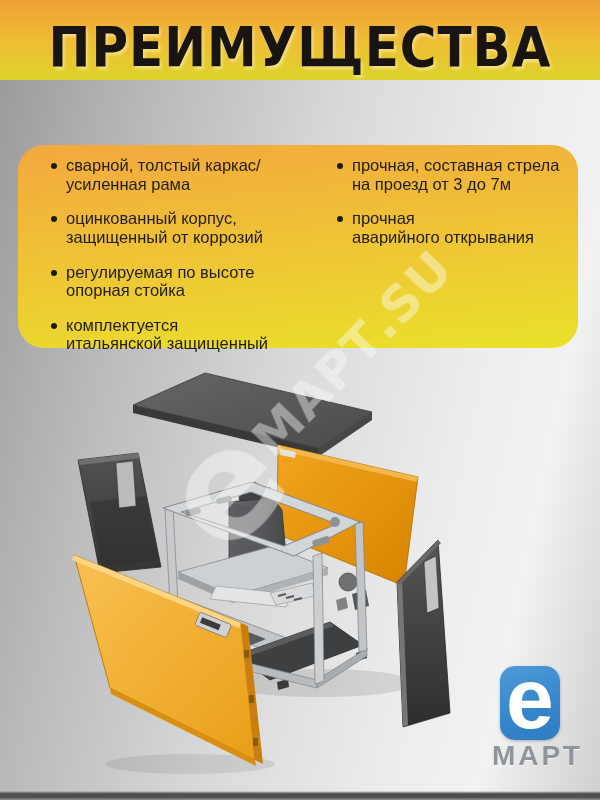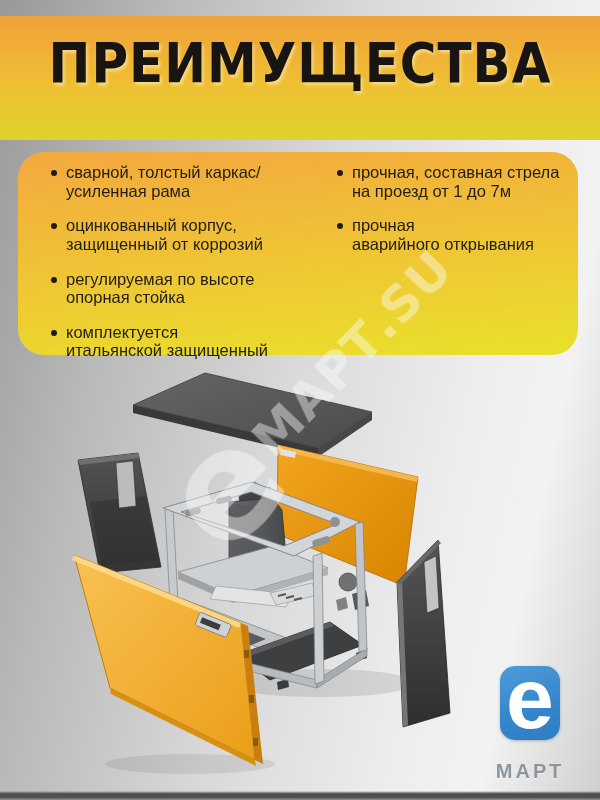--- a/index.html
+++ b/index.html
@@ -2,30 +2,30 @@
 <html><head>
 <meta charset="utf-8">
 <style>
   html,body{margin:0;padding:0;}
   body{width:600px;height:800px;overflow:hidden;position:relative;
        font-family:"Liberation Sans",sans-serif;
        background:linear-gradient(102deg,#989898 0%,#b9b9b9 22%,#d9d9d9 48%,#ededed 72%,#f2f2f2 84%,#cfcfcf 100%);}
   .stage{position:absolute;inset:0;width:600px;height:800px;}
 
   
-  .header{position:absolute;left:0;top:0;width:600px;height:124px;
-          background:linear-gradient(180deg,#f0a038 0%,#eebf33 55%,#ddd32b 100%);z-index:2;margin-top:16px;}
+  .header{position:absolute;left:0;top:0;width:600px;height:80px;
+          background:linear-gradient(180deg,#f0a038 0%,#eebf33 55%,#ddd32b 100%);z-index:2;}
   .title{margin:0;padding-top:14px;text-align:center;
          font-family:"DejaVu Sans","Liberation Sans",sans-serif;
          font-size:50px;font-weight:bold;letter-spacing:1px;color:#171411;
          transform:scaleY(1.1);transform-origin:top center;
          text-shadow:2px 3px 3px rgba(255,244,190,.55);}
 
   
-  .card{position:absolute;left:18px;top:152px;width:560px;height:203px;border-radius:26px;
+  .card{position:absolute;left:18px;top:145px;width:560px;height:203px;border-radius:26px;
         background:linear-gradient(175deg,#f3a83e 0%,#eecb33 62%,#e9e12a 100%);z-index:3;}
   .col{position:absolute;top:11px;}
   .col-left{left:33px;width:272px;}
   .col-right{left:319px;width:232px;}
   .adv{display:flex;align-items:flex-start;margin-bottom:16px;}
   .dot{flex:0 0 auto;width:6px;height:6px;border-radius:50%;background:#1d1b18;margin:7px 9px 0 0;}
   .adv-text{font-size:16.5px;line-height:1.13;font-weight:500;color:#201d19;white-space:pre-line;}
 
   
   .diagram{position:absolute;left:30px;top:350px;width:450px;height:430px;z-index:4;}
@@ -38,21 +38,21 @@
   .wm-text{font-family:"DejaVu Sans",sans-serif;font-weight:bold;font-size:50px;line-height:1;
            letter-spacing:1px;margin-left:4px;}
 
   
   .logo{position:absolute;left:492px;top:666px;width:76px;text-align:center;z-index:5;}
   .logo-square{width:60px;height:74px;margin:0 auto;border-radius:15px;
                background:linear-gradient(160deg,#4f9bd9 0%,#3787cc 55%,#2e7cc2 100%);
                box-shadow:0 1px 3px rgba(0,0,0,.25);
                display:flex;align-items:center;justify-content:center;overflow:hidden;}
   .logo-e{color:#fff;font-weight:bold;font-size:86px;line-height:60px;padding-bottom:10px;}
-  .logo-brand{margin-top:20px;font-size:20px;font-weight:bold;letter-spacing:3px;color:#8e959c;
+  .logo-brand{margin-top:0;font-size:28px;font-weight:bold;letter-spacing:3px;color:#8e959c;
               text-shadow:0 1px 0 rgba(255,255,255,.6);}
 
   .bottom-strip{position:absolute;left:0;bottom:0;width:600px;height:9px;z-index:7;
                 background:linear-gradient(180deg,rgba(0,0,0,0) 0%,#4f4f4f 30%,#4f4f4f 70%,#959595 100%);}
 </style>
 </head>
 <body>
 
 <div class="stage">
 
@@ -80,21 +80,21 @@
       <div class="adv">
         <span class="dot"></span>
         <span class="adv-text">комплектуется
 итальянской защищенный</span>
       </div>
     </div>
     <div class="col col-right">
       <div class="adv">
         <span class="dot"></span>
         <span class="adv-text">прочная, составная стрела
-на проезд от 1 до 7м</span>
+на проезд от 3 до 7м</span>
       </div>
       <div class="adv">
         <span class="dot"></span>
         <span class="adv-text">прочная
 аварийного открывания</span>
       </div>
     </div>
   </div>
 
   <svg class="diagram" viewBox="0 0 450 430">

